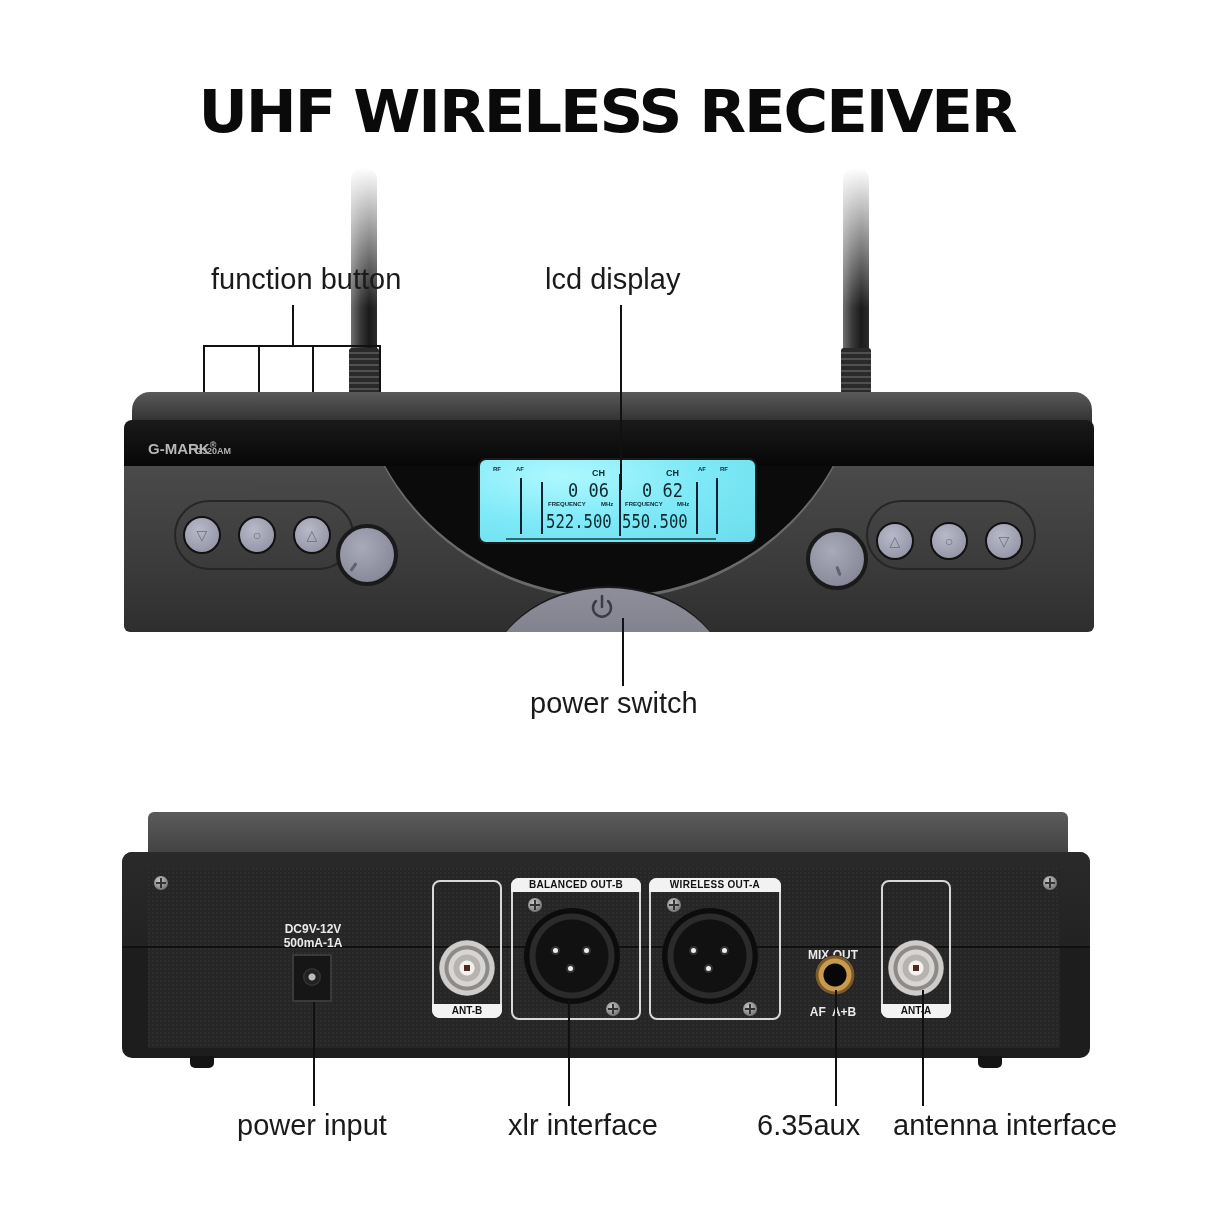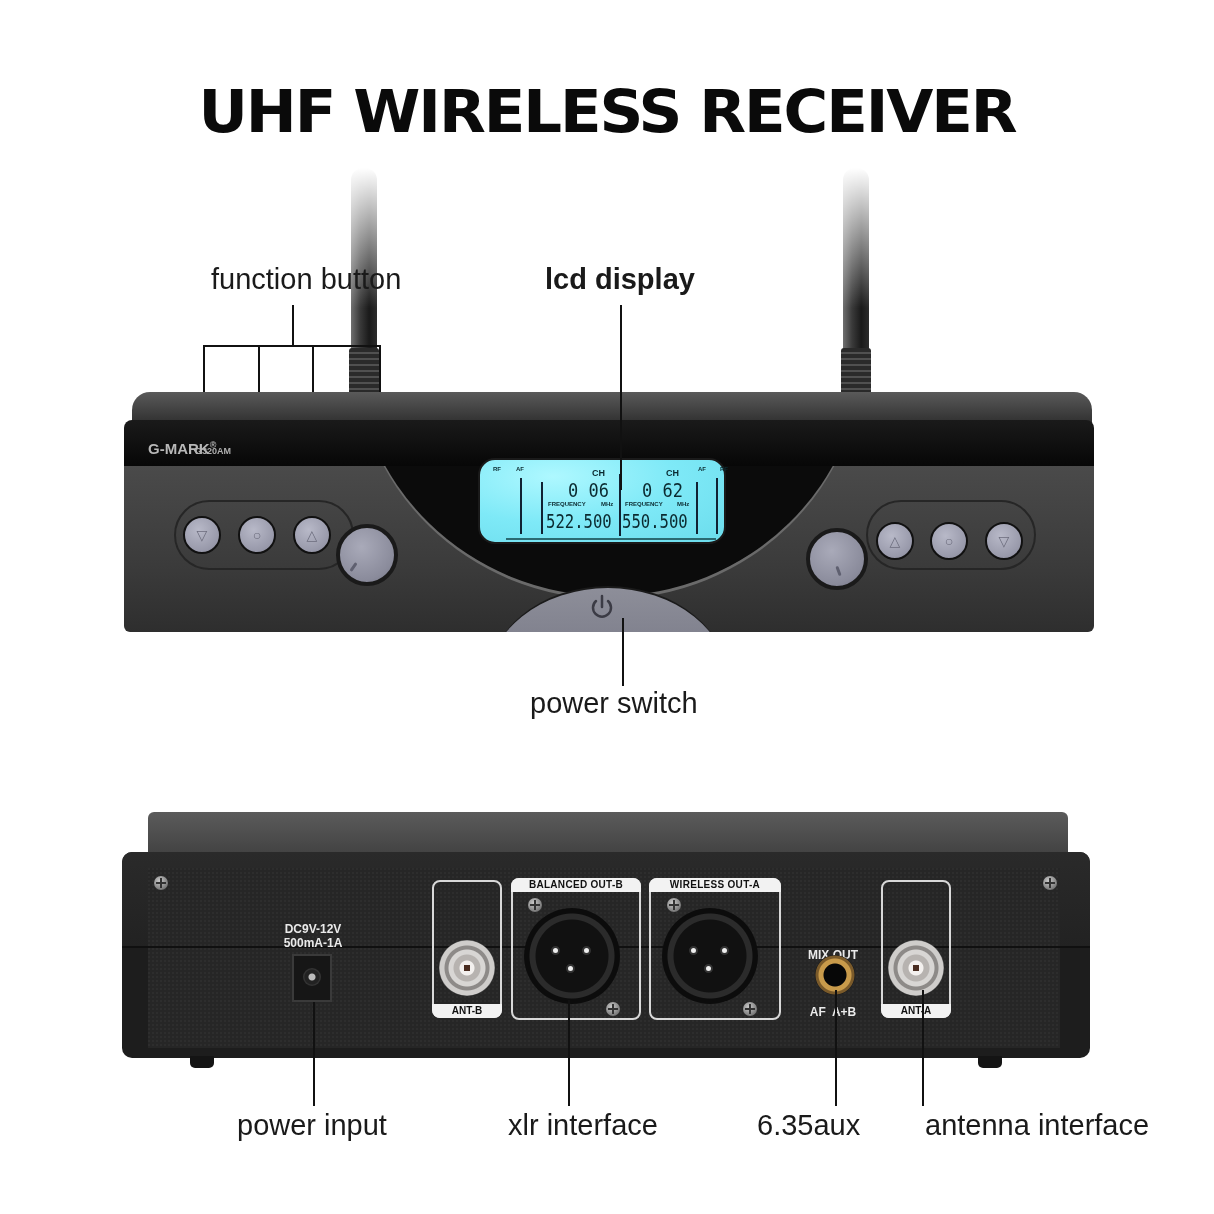--- a/index.html
+++ b/index.html
@@ -62,23 +62,23 @@
     font-family: "Liberation Sans", sans-serif; font-weight: bold; font-size: 15px; letter-spacing: 0px;
   }
   .brand sup { font-size: 9px; }
   .model {
     position: absolute; left: 195px; top: 446px; color: #b0b0b0;
     font-family: "Liberation Sans", sans-serif; font-weight: bold; font-size: 9px;
   }
 
   
   .lcd {
-    position: absolute; left: 478px; top: 458px; width: 248px; height: 86px;
+    position: absolute; left: 478px; top: 458px; width: 279px; height: 86px;
     background: radial-gradient(ellipse at 30% 20%, #aef8ff 0%, #7ee9f7 50%, #6bdcec 100%);
-    border-radius: 17px; border: 2px solid #1a1a1a;
+    border-radius: 8px; border: 2px solid #1a1a1a;
     font-family: "DejaVu Sans Mono", monospace; color: #0b2a30;
   }
   .lcd .small { position: absolute; font-family: "Liberation Sans", sans-serif; font-size: 6px; font-weight: bold; }
   .lcd .ch { position: absolute; font-family: "Liberation Sans", sans-serif; font-size: 9px; font-weight: bold; }
   .lcd .num { position: absolute; font-size: 20px; letter-spacing: 0px; transform: scaleX(0.85); transform-origin: left; }
   .lcd .freq { position: absolute; font-size: 20px; transform: scaleX(0.78); transform-origin: left; }
   .lcd .bar { position: absolute; width: 2px; background: #123; }
   .lcd .base { position: absolute; left: 26px; top: 78px; width: 210px; height: 2px; background: #2a6a72; }
 
   
@@ -199,21 +199,21 @@
 <div class="antenna-joint" style="left:841px; top:348px;"></div>
 
 <div class="callout" style="left:211px; top:263px;">function button</div>
 <div class="line-v" style="left:292px; top:305px; height:42px;"></div>
 <div class="line-h" style="left:203px; top:345px; width:178px;"></div>
 <div class="line-v" style="left:203px; top:345px; height:165px;"></div>
 <div class="line-v" style="left:258px; top:345px; height:165px;"></div>
 <div class="line-v" style="left:312px; top:345px; height:165px;"></div>
 <div class="line-v" style="left:379px; top:345px; height:175px;"></div>
 
-<div class="callout" style="left:545px; top:263px;font-weight:bold;">lcd display</div>
+<div class="callout" style="left:545px; top:263px;">lcd display</div>
 
 <div class="front-top"></div>
 <div class="front-black"></div>
 <div class="front-body">
   <div class="front-wave"></div>
 </div>
 <div class="brand"><span>G-MARK</span><sup>®</sup></div>
 <div class="model">G320AM</div>
 
 <div class="lcd">
@@ -326,13 +326,13 @@
 <div class="bnc" style="left:888px; top:940px;"></div>
 
 <div class="line-v" style="left:313px; top:1002px; height:104px;"></div>
 <div class="line-v" style="left:568px; top:1000px; height:106px;"></div>
 <div class="line-v" style="left:835px; top:990px; height:116px;"></div>
 <div class="line-v" style="left:922px; top:990px; height:116px;"></div>
 
 <div class="callout" style="left:237px; top:1109px;">power input</div>
 <div class="callout" style="left:508px; top:1109px;">xlr interface</div>
 <div class="callout" style="left:757px; top:1109px;">6.35aux</div>
-<div class="callout" style="left:893px; top:1109px;margin-left:32px;">antenna interface</div>
+<div class="callout" style="left:893px; top:1109px;">antenna interface</div>
 
 </body></html>

